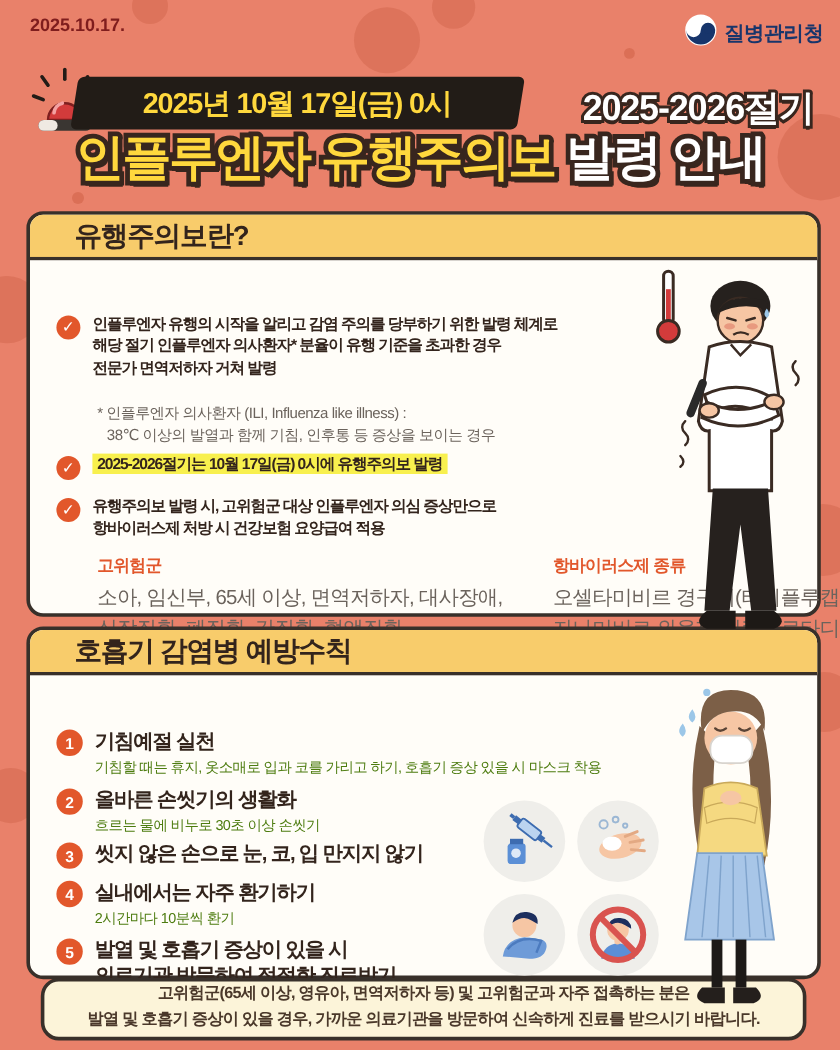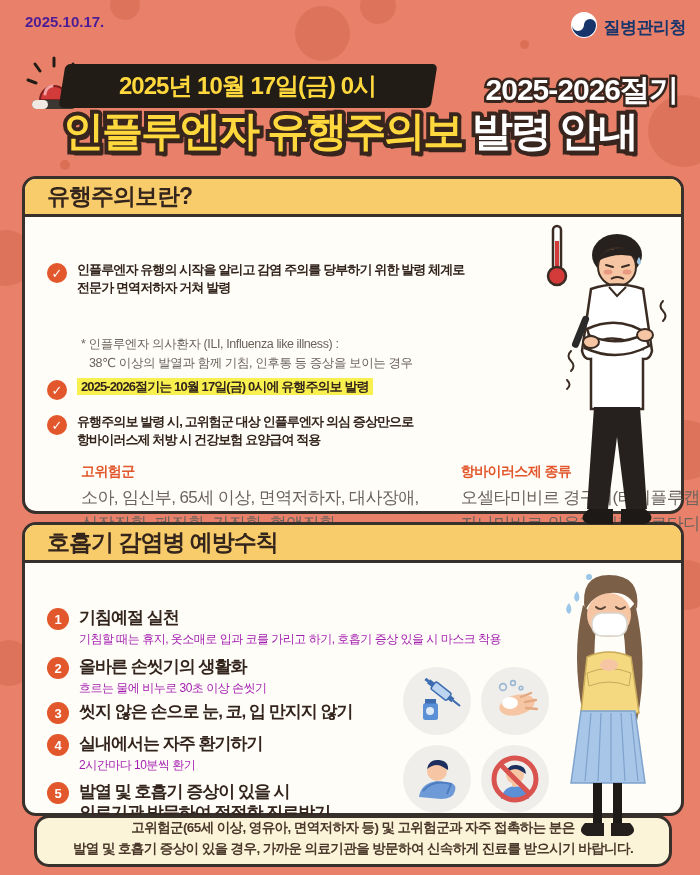--- a/index.html
+++ b/index.html
@@ -3,21 +3,21 @@
 <meta charset="utf-8">
 <style>
   html,body{margin:0;padding:0;background:#c96;}
   .poster{position:relative;width:700px;height:875px;background:#E9816A;overflow:hidden;
           font-family:"Liberation Sans","DejaVu Sans",sans-serif;}
   
   .virus{position:absolute;border-radius:50%;background:rgba(197,86,58,.32);}
   .dot{position:absolute;border-radius:50%;background:rgba(197,86,58,.40);}
 
   
-  .topbar-date{position:absolute;left:25px;top:13px;font-size:15px;font-weight:bold;color:#4c1d95;}
+  .topbar-date{position:absolute;left:25px;top:13px;font-size:15px;font-weight:bold;color:#7f1d1d;}
   .logo{position:absolute;right:14px;top:11px;display:flex;align-items:flex-end;gap:6px;}
   .logo-text{font-size:17px;font-weight:bold;color:#17356B;letter-spacing:-0.5px;}
 
   
   .siren{position:absolute;left:24px;top:56px;width:60px;height:60px;}
   .banner{position:absolute;left:62px;top:64px;width:372px;height:44px;background:#221c17;
           transform:skewX(-9deg);border-radius:5px;display:flex;align-items:center;justify-content:center;}
   .banner-inner{transform:skewX(9deg);font-size:24px;font-weight:bold;color:#FFD83D;letter-spacing:-1px;white-space:nowrap;}
   .season{position:absolute;right:22px;top:70px;font-size:30px;font-weight:800;letter-spacing:-1px;text-align:right;}
   .main-title{position:absolute;left:0;right:0;top:104px;text-align:center;font-size:41px;font-weight:800;letter-spacing:-2px;}
@@ -26,41 +26,41 @@
              text-shadow:0 4px 0 #38261E,3px 5px 0 #38261E;}
   .season .ot.stroke{-webkit-text-stroke:5px #38261E;text-shadow:0 3px 0 #38261E;}
   .ot.fill{position:relative;}
   .yellow{color:#FFD83D;} .white{color:#ffffff;}
 
   
   .card{position:absolute;left:22px;width:656px;background:#FFFDF8;border:3px solid #38302A;border-radius:14px;}
   .card1{top:176px;height:332px;}
   .card2{top:522px;height:288px;}
   .card-header{height:35px;background:#F8CC6B;border-bottom:3px solid #38302A;border-radius:11px 11px 0 0;
-               display:flex;align-items:center;padding-left:22px;font-size:23px;font-weight:800;
+               display:flex;align-items:center;padding-left:37px;font-size:23px;font-weight:800;
                color:#33241C;letter-spacing:-1px;position:relative;z-index:1;}
   .card-body{position:relative;}
 
   .check-row{position:absolute;left:22px;display:flex;gap:10px;align-items:flex-start;}
   .check-icon{width:20px;height:20px;border-radius:50%;background:#E2572B;color:#fff;font-size:13px;
               font-weight:bold;display:flex;align-items:center;justify-content:center;flex:none;margin-top:2px;}
   .b-text{font-size:13px;font-weight:bold;color:#33241C;line-height:1.42;letter-spacing:-0.9px;white-space:nowrap;}
   .note{position:absolute;left:56px;font-size:12.5px;color:#6B635C;line-height:1.55;letter-spacing:-0.4px;white-space:nowrap;}
   .hl{background:#F8F04E;padding:1px 4px;}
   .cols{position:absolute;left:56px;display:flex;gap:42px;}
   .col-title{color:#E2572B;font-weight:bold;font-size:14px;margin-bottom:4px;letter-spacing:-0.6px;}
   .col-line{font-size:17px;color:#6B635C;line-height:1.5;letter-spacing:-0.6px;white-space:nowrap;}
   .thermo{position:absolute;right:112px;top:6px;width:24px;height:64px;z-index:3;}
   .man{position:absolute;right:8px;top:12px;width:112px;height:310px;z-index:2;}
 
   .p-item{position:absolute;left:22px;display:flex;gap:10px;align-items:flex-start;}
   .num{width:22px;height:22px;border-radius:50%;background:#E2572B;color:#fff;font-weight:bold;font-size:13px;
        display:flex;align-items:center;justify-content:center;flex:none;margin-top:1px;}
   .p-title{font-size:17px;font-weight:800;color:#33241C;letter-spacing:-1px;line-height:1.25;white-space:nowrap;}
-  .p-desc{font-size:12px;color:#a21caf;margin-top:3px;letter-spacing:-0.5px;white-space:nowrap;}
+  .p-desc{font-size:12px;color:#4d7c0f;margin-top:3px;letter-spacing:-0.5px;white-space:nowrap;}
   .pi1{top:44px;} .pi2{top:93px;} .pi3{top:138px;} .pi4{top:170px;} .pi5{top:218px;}
 
   .icon-grid{position:absolute;left:378px;top:104px;display:grid;grid-template-columns:68px 68px;gap:10px 10px;z-index:1;}
   .p-icon{width:68px;height:68px;border-radius:50%;background:#EFEEEA;display:flex;align-items:center;justify-content:center;}
   .woman{position:absolute;right:6px;top:6px;width:142px;height:276px;z-index:2;}
 
   .footer{position:absolute;left:34px;top:815px;width:632px;height:46px;background:#FCF4D9;border:3px solid #38302A;
           border-radius:15px;display:flex;flex-direction:column;align-items:center;justify-content:flex-start;
           font-size:13.5px;font-weight:bold;color:#4A382A;letter-spacing:-0.6px;line-height:1.55;white-space:nowrap;}
 </style>
@@ -153,20 +153,21 @@
           <path d="M10 142 q5 -5 0 -10 q-5 -5 0 -10"></path>
           <path d="M102 92 q5 -5 0 -10 q-5 -5 0 -10"></path>
           <path d="M6 160 q5 -4 0 -9"></path>
         </g>
       </svg>
 
       <div class="check-row" style="top:44px;">
         <div class="check-icon">✓</div>
         <div class="b-text">
           <div>인플루엔자 유행의 시작을 알리고 감염 주의를 당부하기 위한 발령 체계로</div>
+          <div>해당 절기 인플루엔자 의사환자* 분율이 유행 기준을 초과한 경우</div>
           <div>전문가 면역저하자 거쳐 발령</div>
         </div>
       </div>
 
       <div class="note" style="top:118px;">
         <div>* 인플루엔자 의사환자 (ILI, Influenza like illness) :</div>
         <div style="padding-left:8px;">38℃ 이상의 발열과 함께 기침, 인후통 등 증상을 보이는 경우</div>
       </div>
 
       <div class="check-row" style="top:161px;">

